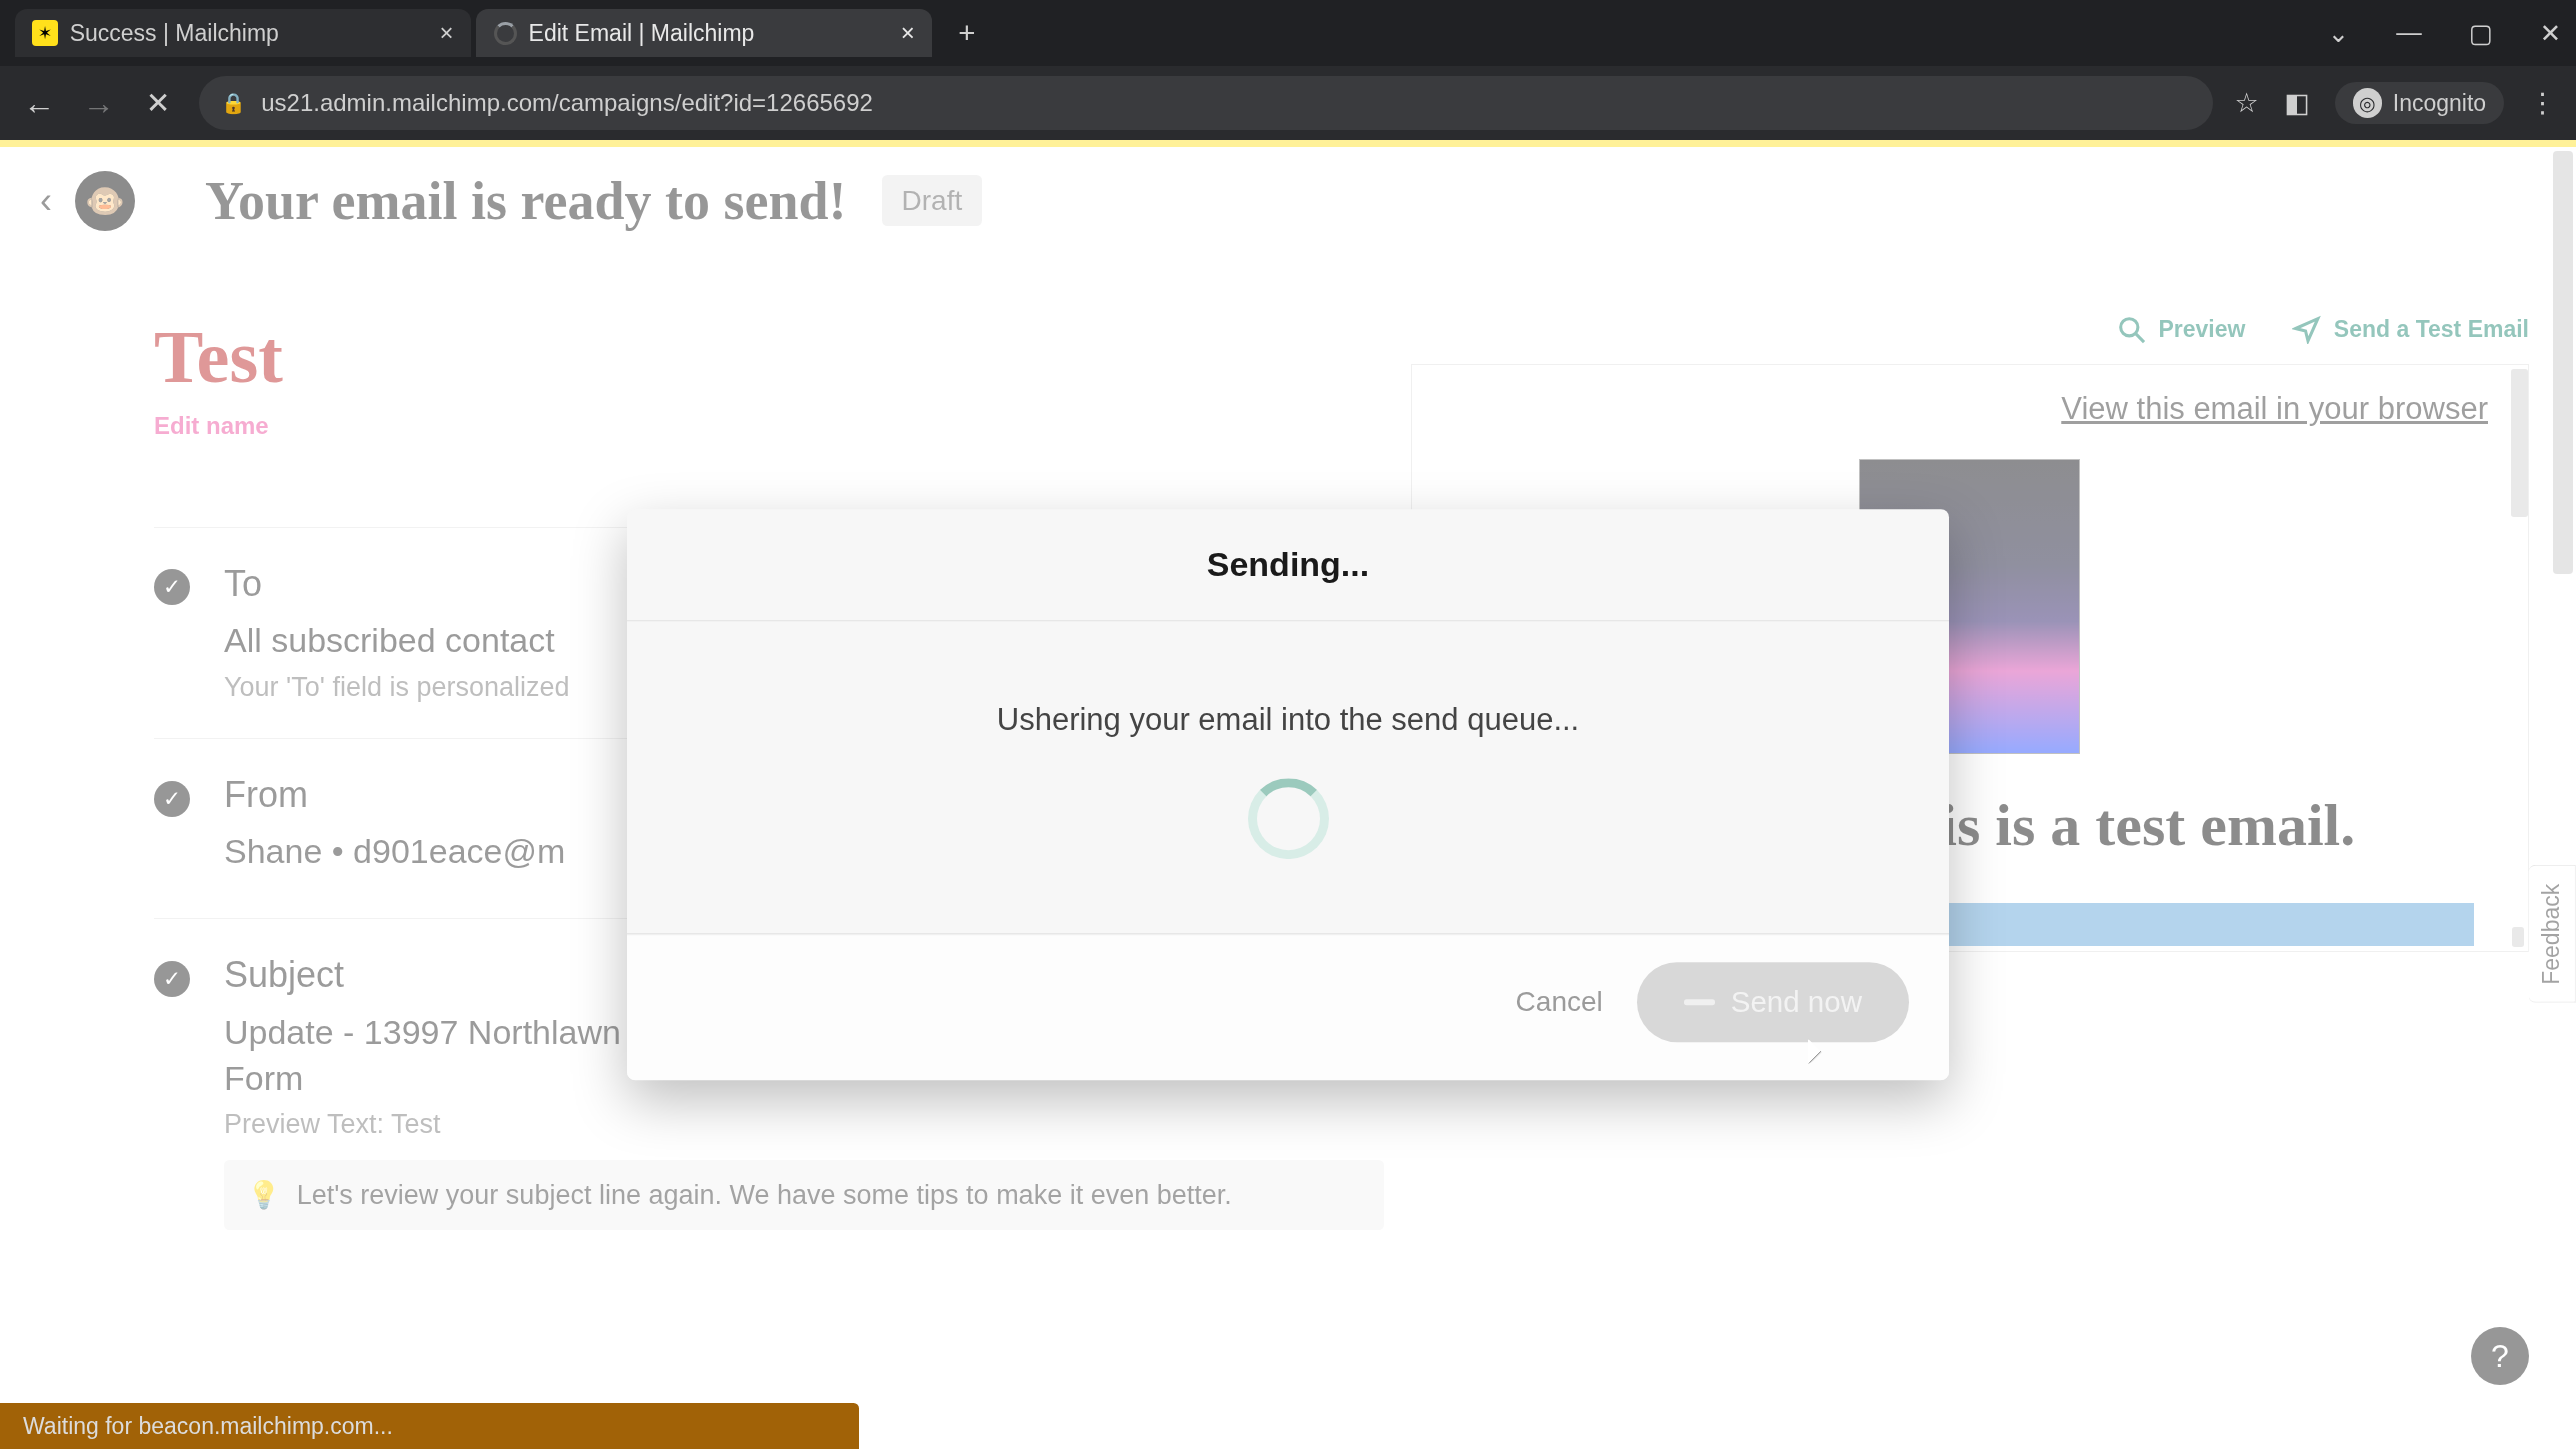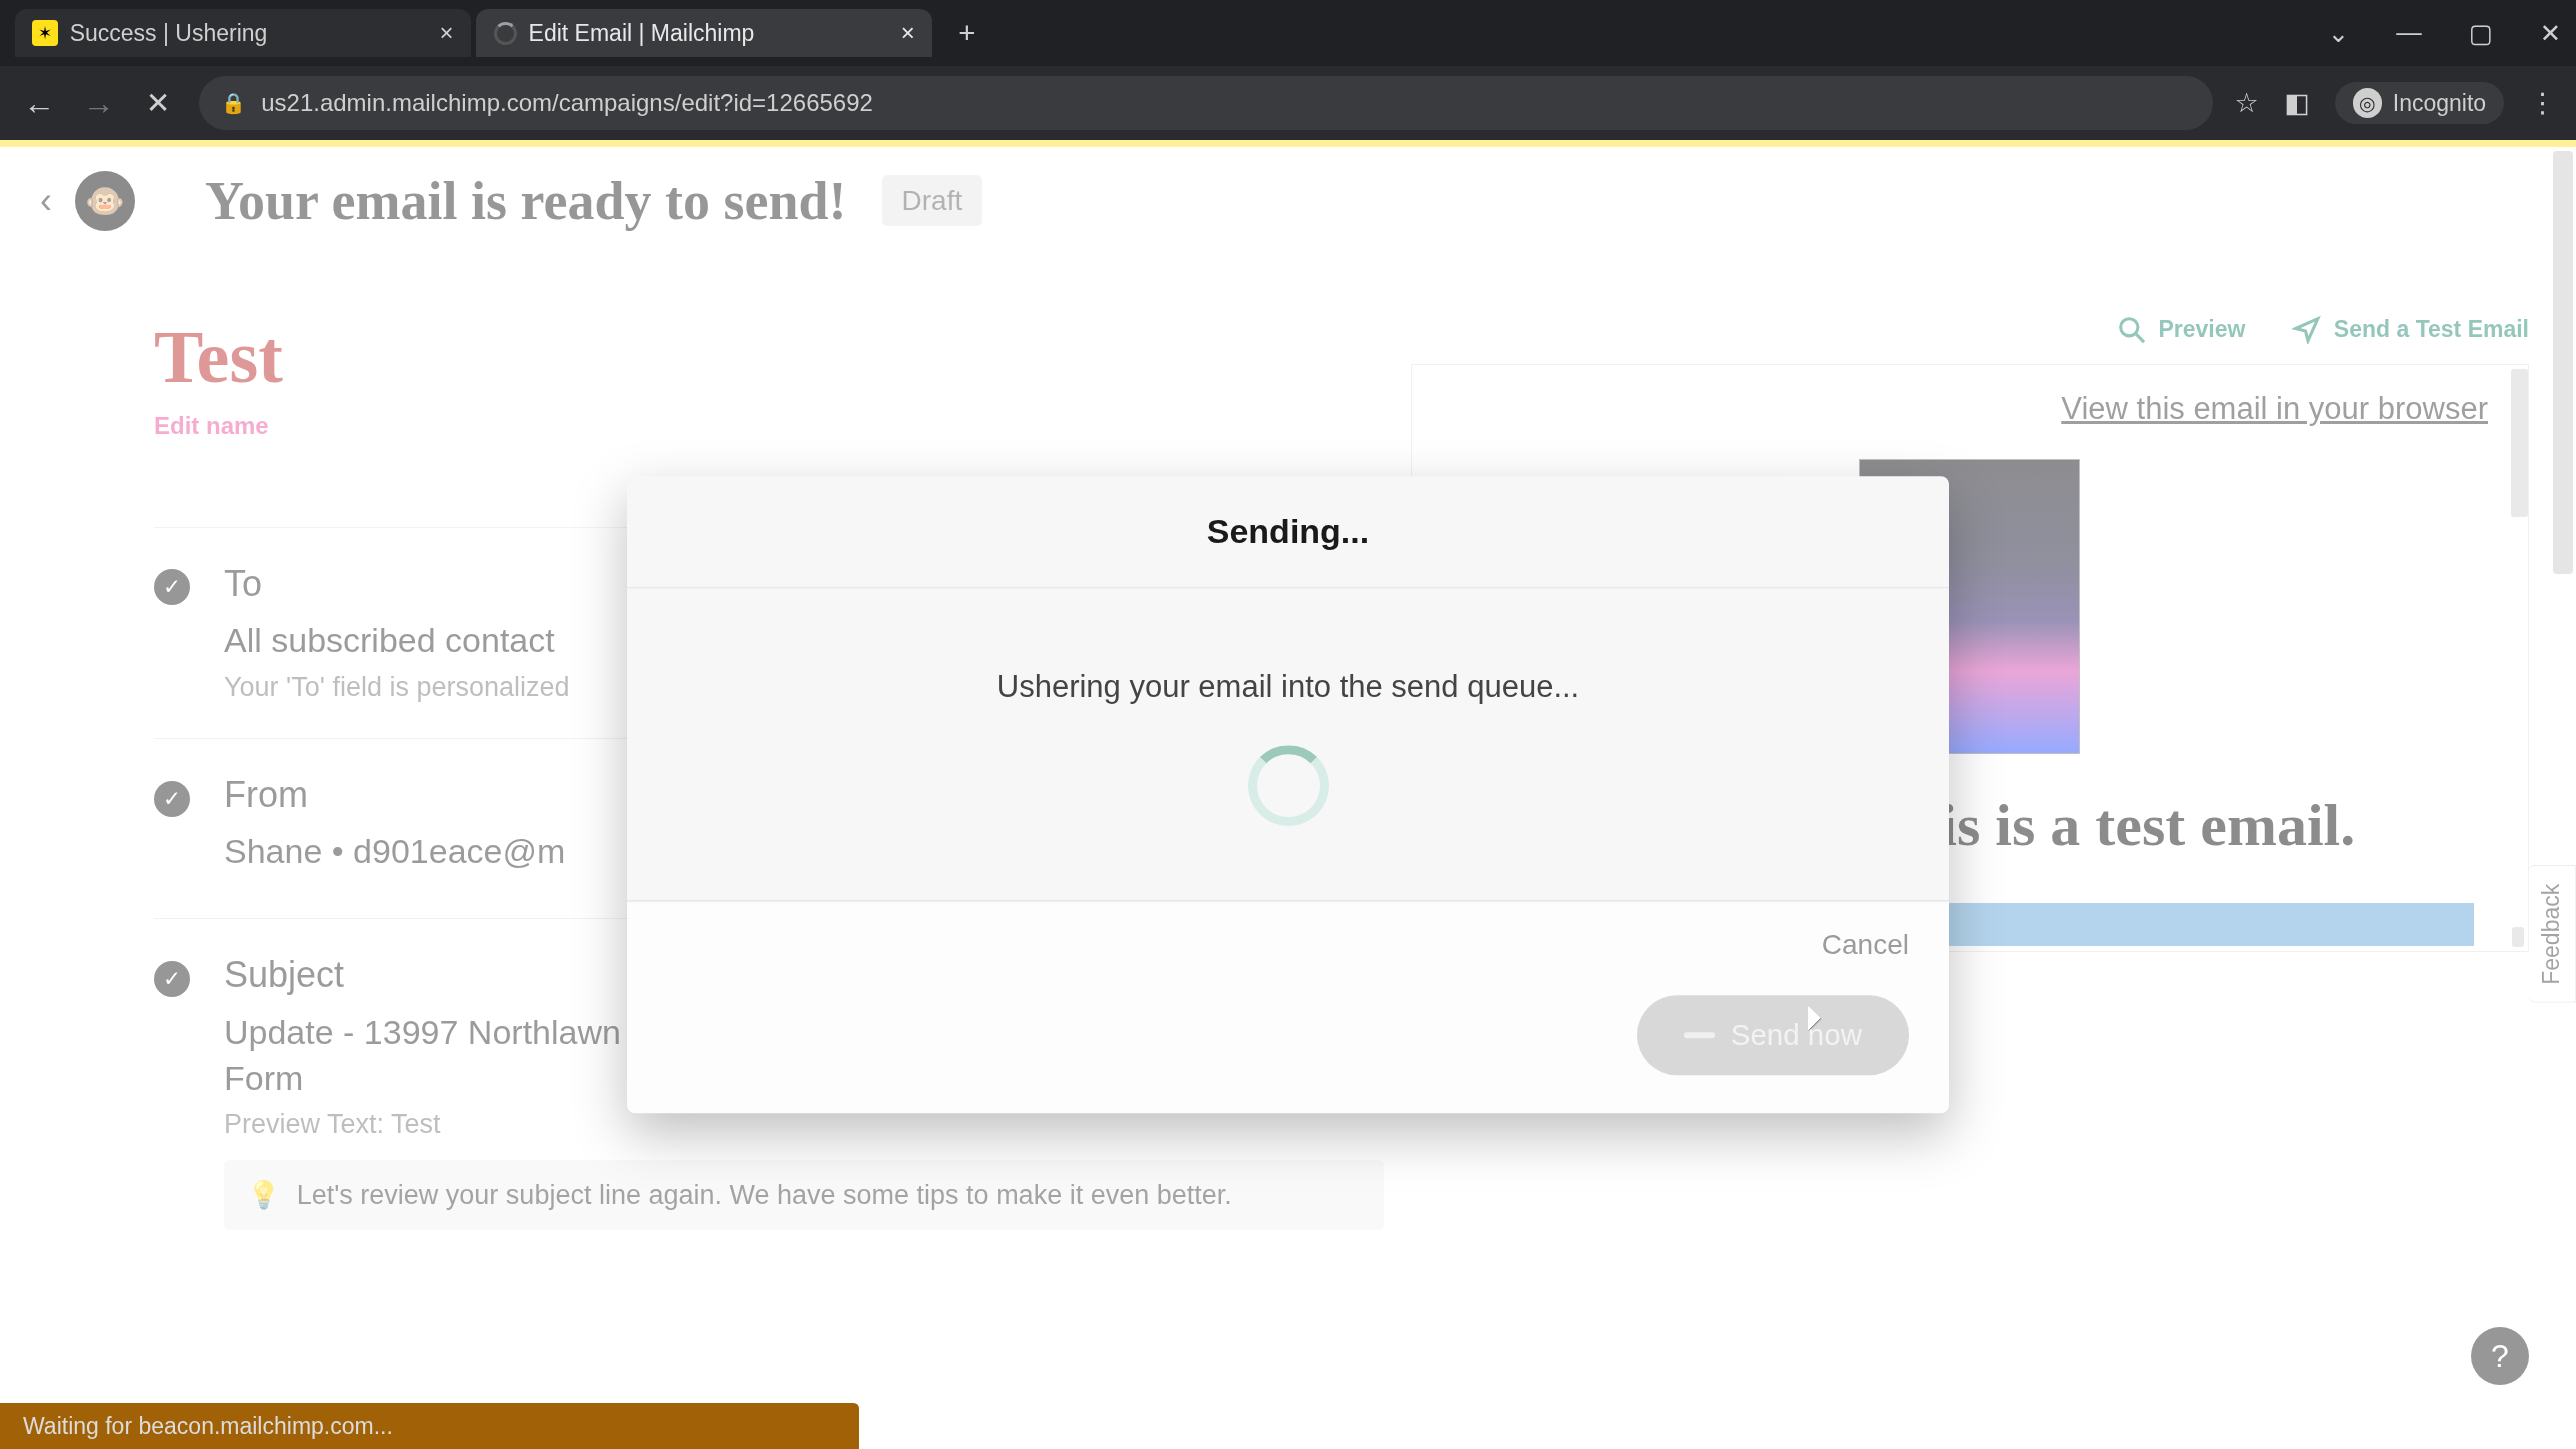--- a/index.html
+++ b/index.html
@@ -166,22 +166,22 @@
   }
   .modal-title { text-align:center; font-size:34px; font-weight:700; color:#1a1a1a; padding:36px 0; }
   .modal-divider { height:1.3px; background:#e3e3e3; }
   .modal-msg { text-align:center; font-size:31px; color:#444; padding:81px 27px 40px 27px;}
   .modal-spinner {
     width:81px; height:81px; border-radius:50%;
     border:9.4px solid #d8ede7; border-top-color:#9bcabd;
     margin:0 auto 74px auto; animation:spin 1.2s linear infinite;
   }
   .modal-actions {
-    display:flex; justify-content:flex-end; align-items:flex-end; gap:34px;
-    padding:27px 40px 38px 40px; background:#fdfdfd; border-top:0.7px solid #eee;flex-direction:column;
+    display:flex; justify-content:flex-end; align-items:center; gap:34px;
+    padding:27px 40px 38px 40px; background:#fdfdfd; border-top:0.7px solid #eee;
   }
   .m-cancel { color:#9b9b9b; font-size:28px; background:none; border:none; cursor:pointer;}
   .m-send {
     background:#d8d8d8; color:#f3f3f3; border:none; border-radius:47px;
     padding:23px 47px; font-size:29.5px; display:flex; align-items:center; gap:16px;
   }
   .m-send .dash { width:31px; height:5.4px; background:#f0f0f0; border-radius:2.7px;}
 
   .cursor {
     position:absolute; width:20px; height:28px; pointer-events:none;
@@ -203,21 +203,21 @@
 
   @keyframes spin { to { transform:rotate(360deg);} }
 </style>
 </head>
 <body>
 
 <div class="browser-chrome">
   <div class="tabstrip">
     <div class="tab inactive">
       <span class="favicon mc">✶</span>
-      <span>Success | Ushering</span>
+      <span>Success | Mailchimp</span>
       <span class="close">×</span>
     </div>
     <div class="tab active">
       <span class="spinner"></span>
       <span>Edit Email | Mailchimp</span>
       <span class="close">×</span>
     </div>
     <div class="newtab">+</div>
     <div class="window-controls">
       <span>⌄</span>

